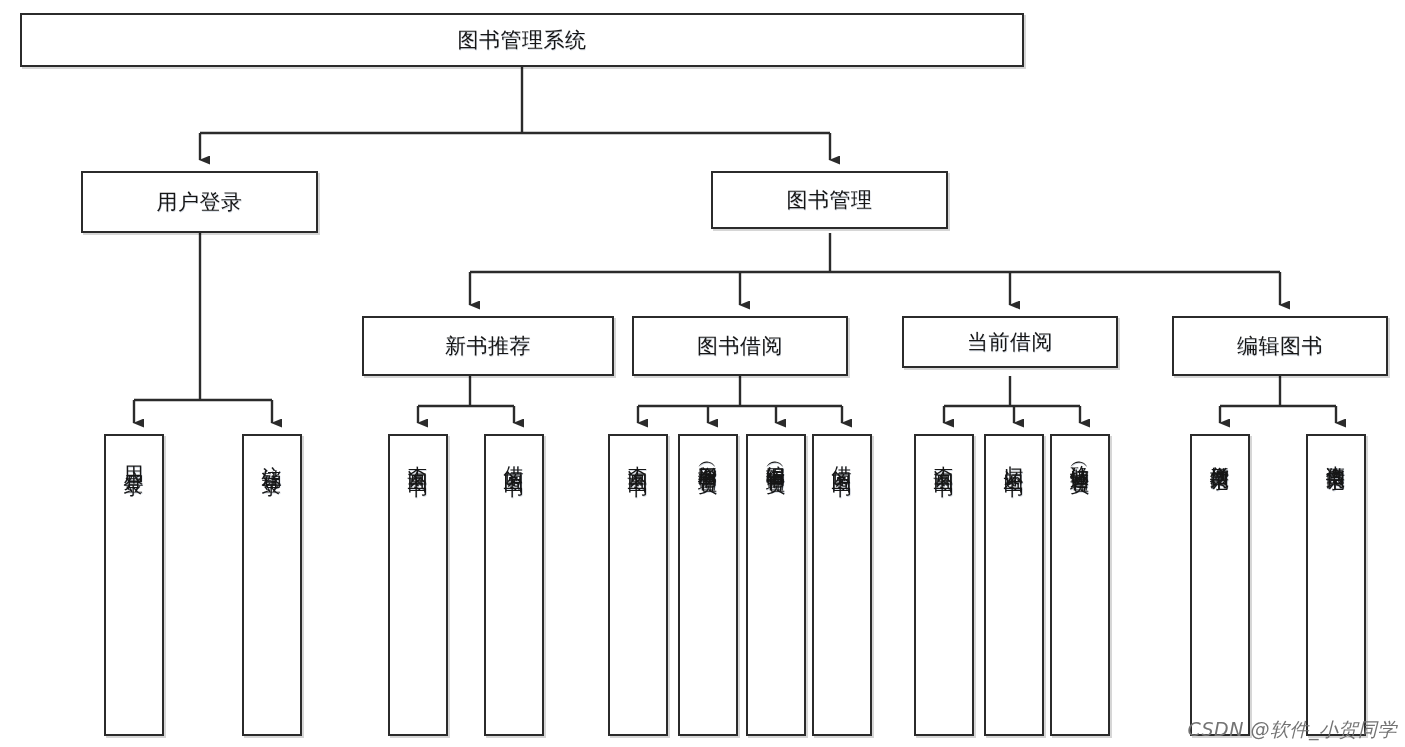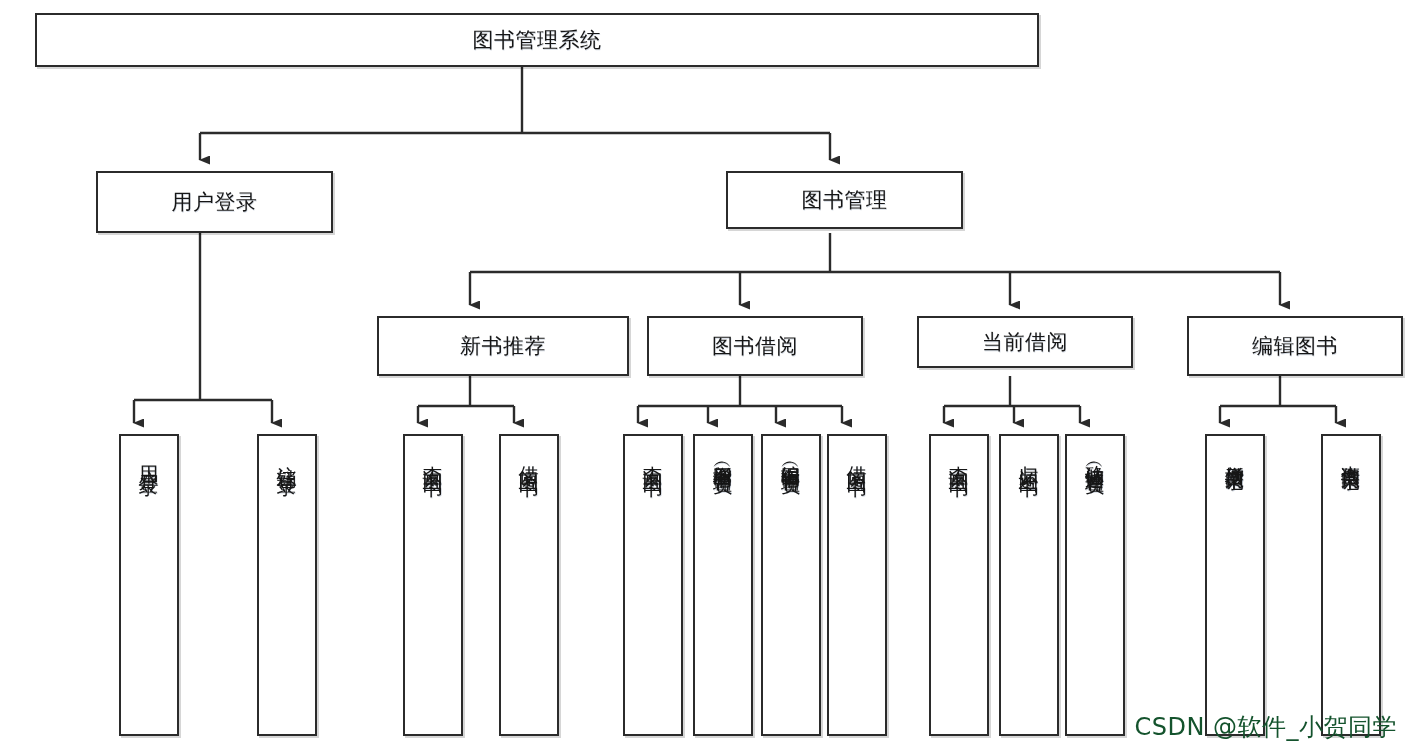--- a/index.html
+++ b/index.html
@@ -24,21 +24,20 @@
   .node{
     position:absolute;
     box-sizing:border-box;
     background:#ffffff;
     border:2px solid #2b2b2b;
     box-shadow:2px 2px 0 rgba(0,0,0,0.16);
     display:flex;
     align-items:center;
     justify-content:center;
     z-index:2;
-    margin-left:15px;
   }
   .node .lbl{
     font-size:21px;
     line-height:1.25;
     letter-spacing:0.5px;
     color:#161616;
     white-space:nowrap;
     text-shadow:0.5px 0.5px 0 rgba(120,140,170,0.30);
   }
   
@@ -56,25 +55,26 @@
     white-space:nowrap;
   }
   .node.vert.tight .lbl{
     letter-spacing:1.5px;
     font-size:19px;
   }
   .watermark{
     position:absolute;
     right:8px;
     bottom:4px;
-    font-size:24px;
-    color:#14532d;
+    font-size:19px;
+    color:#737373;
     letter-spacing:0.5px;
     z-index:5;
     white-space:nowrap;
+    font-style:italic;
   }
 </style>
 </head>
 <body>
 
 <div id="stage">
 
   <svg id="wires" viewBox="0 0 1405 747">
     <defs>
       <marker id="arrowhead" markerWidth="9" markerHeight="11" refX="4.5" refY="10" orient="auto" markerUnits="userSpaceOnUse">

